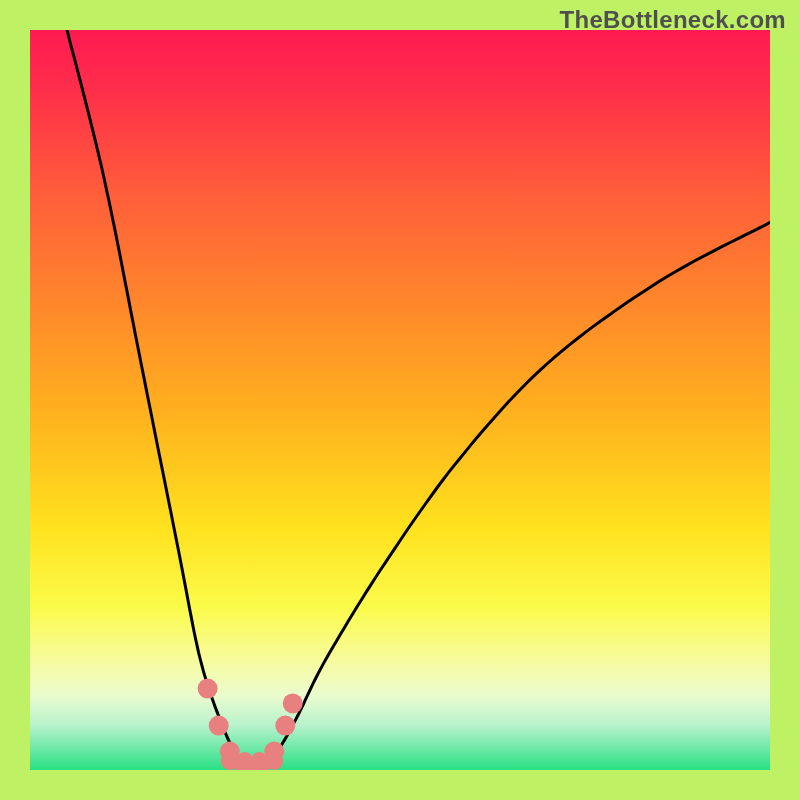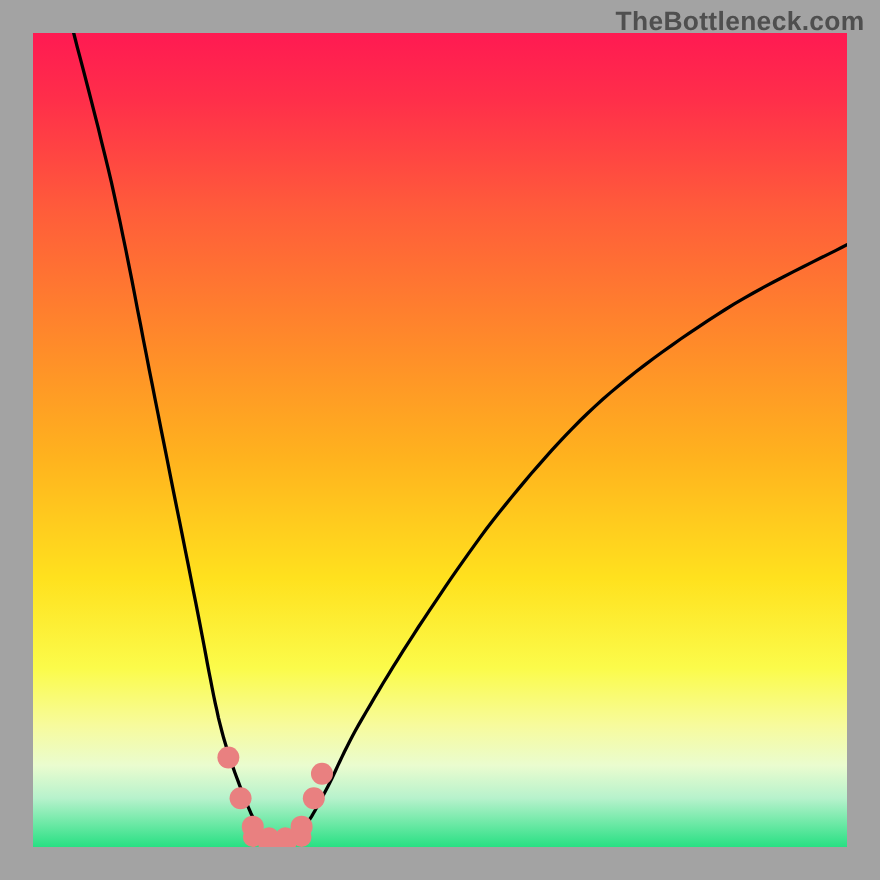--- a/index.html
+++ b/index.html
@@ -7,21 +7,21 @@
     padding: 0;
     width: 800px;
     height: 800px;
     background: #000;
     font-family: Arial, Helvetica, sans-serif;
   }
   .frame {
     position: relative;
     width: 800px;
     height: 800px;
-    background: #a3a3a3;
+    background: #bef264;
   }
   .watermark {
     position: absolute;
     top: 6px;
     right: 14px;
     color: #4f4f4f;
     font-size: 24px;
     font-weight: 600;
     letter-spacing: 0.3px;
     z-index: 50;

